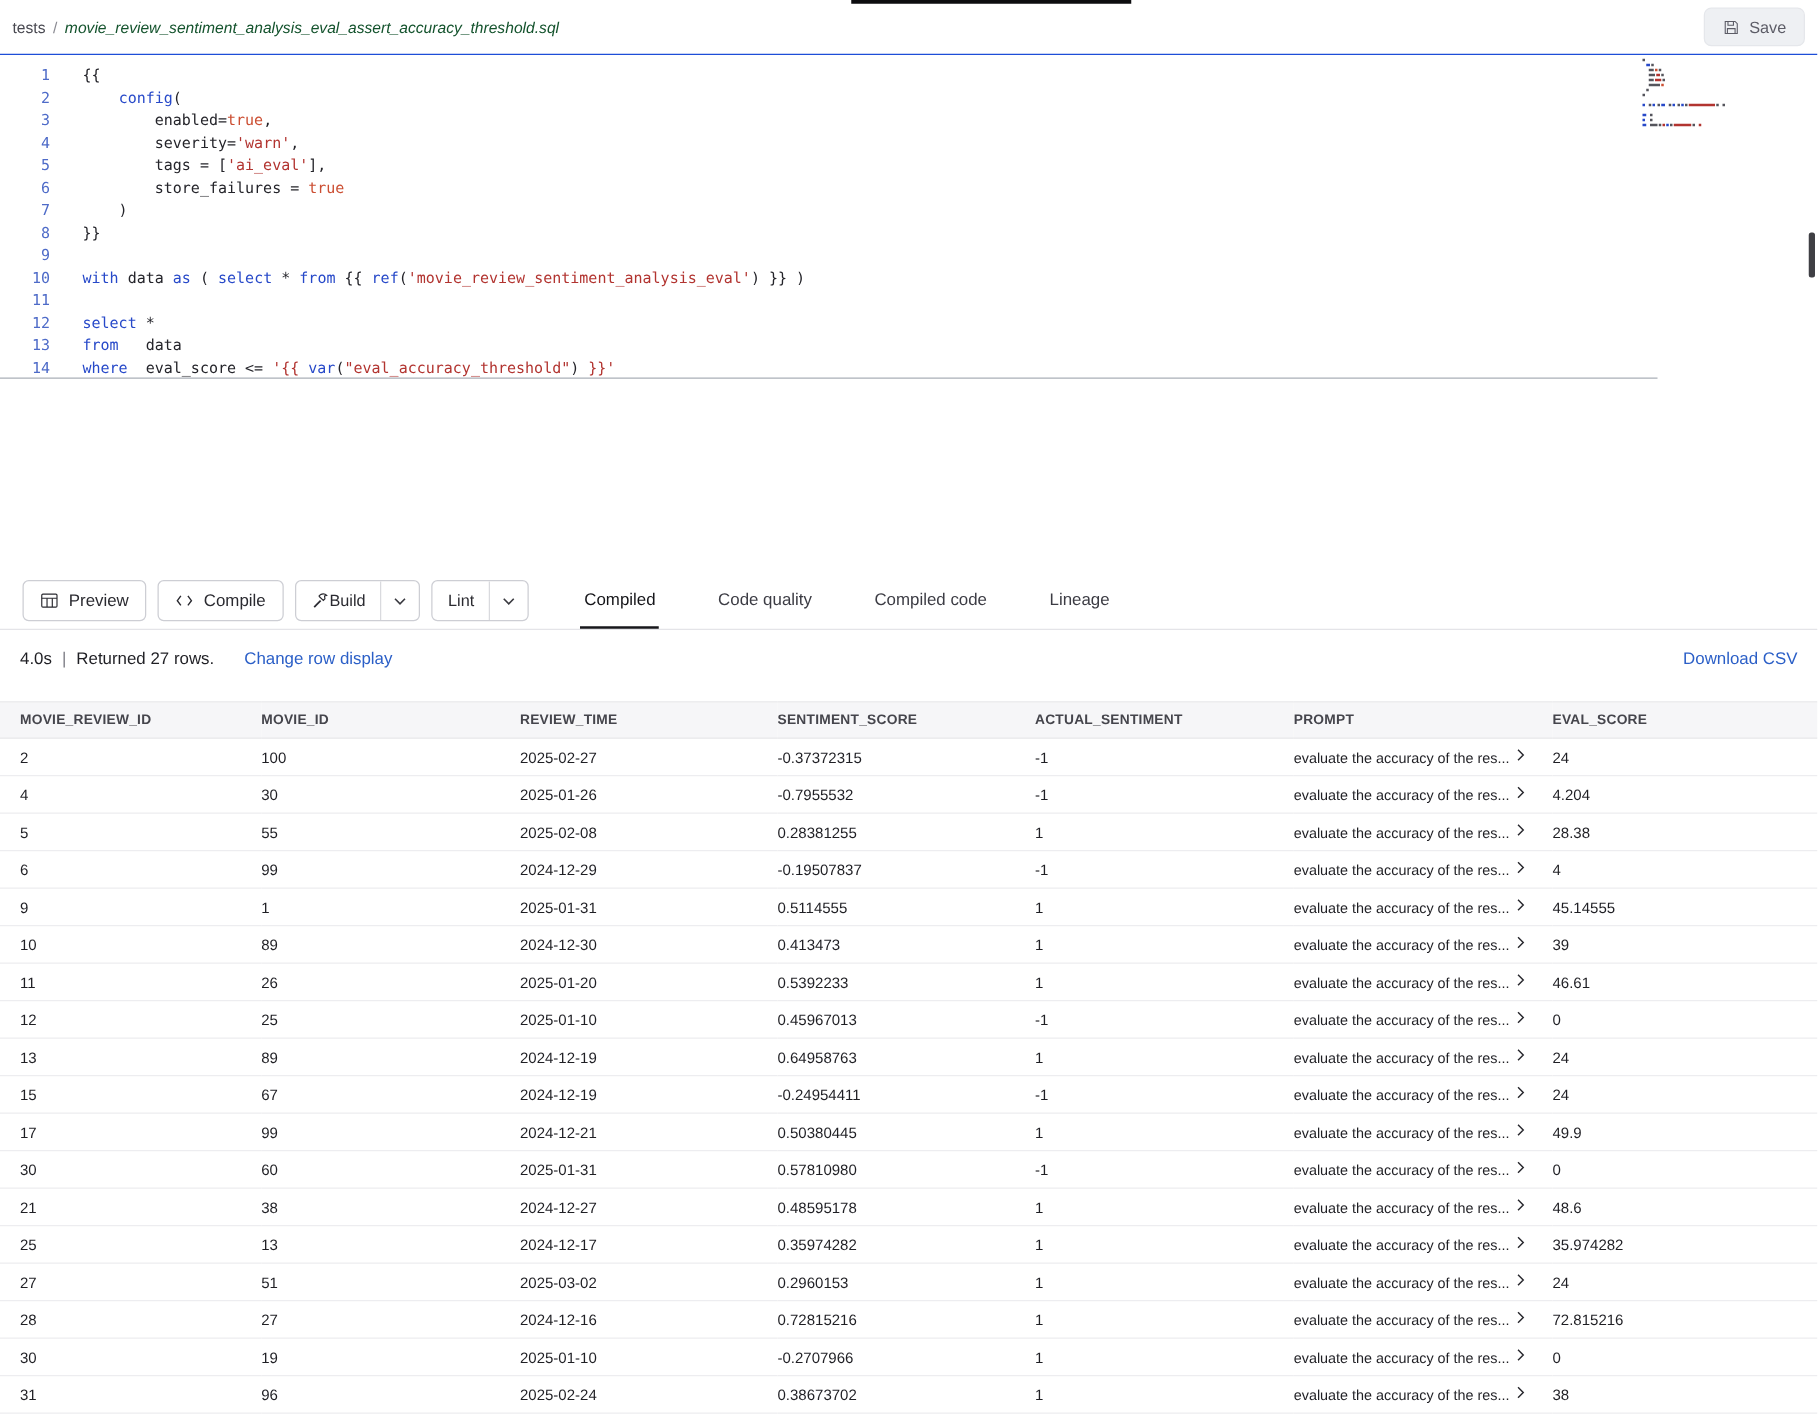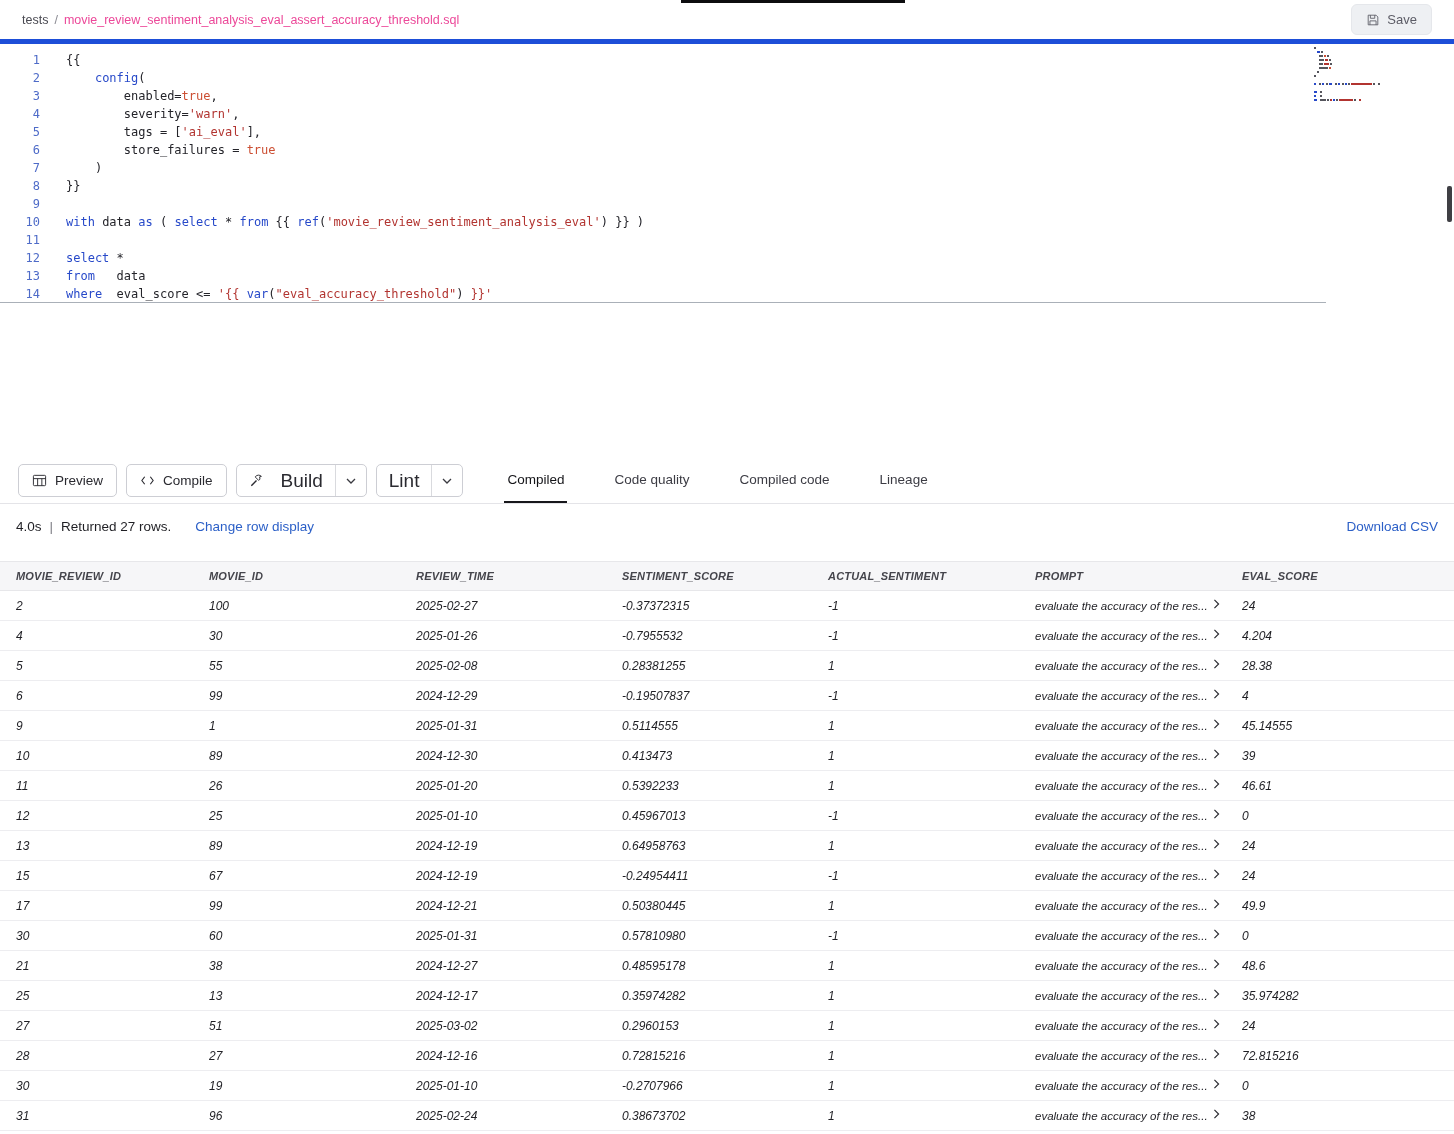--- a/index.html
+++ b/index.html
@@ -6,25 +6,25 @@
   html,body { width: 1454px; height: 1134px; overflow: hidden; }
   body {
     font-family: "Liberation Sans", sans-serif;
     color: #1f1f24;
     background: #ffffff;
     position: relative;
   }
   .top-artifact { position:absolute; left:681px; top:0; width:224px; height:3px; background:#0d0d0f; z-index:5; }
 
   
-  .topbar { height:44px; display:flex; align-items:center; justify-content:space-between; padding:0 22px; border-bottom:5px solid #1d4ed8; }
+  .topbar { height:44px; display:flex; align-items:center; justify-content:space-between; padding:0 10px; border-bottom:1px solid #1d4ed8; }
   .breadcrumb { font-size:12.5px; display:flex; align-items:center; gap:6px; }
   .breadcrumb .folder { color:#4a4a52; cursor:pointer; }
   .breadcrumb .sep { color:#8a8a92; }
-  .breadcrumb .file { color:#ec4899; }
+  .breadcrumb .file { color:#14532d;font-style:italic; }
   .save-btn { display:inline-flex; align-items:center; gap:7px; background:#eef0f3; border:1px solid #e5e7eb; border-radius:6px; padding:7px 14px; font-size:13px; color:#5c5c66; cursor:pointer; }
 
   
   .editor { position:relative; height:414px; font-family:"DejaVu Sans Mono", monospace; font-size:12px; padding-top:7px; }
   .code-line { display:flex; height:18px; line-height:18px; white-space:pre; }
   .code-line.active { border-bottom:1px solid #aab0b8; width:1326px; }
   .ln { width:40px; text-align:right; color:#4e6bc8; flex:none; }
   .code { margin-left:26px; }
   .tk-plain { color:#24242a; }
   .tk-kw { color:#2749c9; }
@@ -33,35 +33,35 @@
   .minimap { position:absolute; top:3px; right:28px; width:112px; }
   .mm-line { height:2px; margin-bottom:2px; white-space:nowrap; font-size:0; }
   .mm-tk, .mm-sp { display:inline-block; height:2px; margin-right:1px; }
   .scroll-thumb { position:absolute; right:2px; top:142px; width:5px; height:36px; background:#3f3f44; border-radius:2px; cursor:pointer; }
 
   
   .toolbar { height:46px; display:flex; align-items:stretch; padding:0 18px; border-bottom:1px solid #e4e4e8; }
   .toolbar-left { display:flex; align-items:center; }
   .btn { display:inline-flex; align-items:center; gap:8px; height:33px; padding:0 13px; border:1px solid #cdced4; border-radius:5px; background:#fff; font-size:13.5px; color:#2a2a30; margin-right:9px; cursor:pointer; font-family:inherit; }
   .btn-group { display:inline-flex; align-items:stretch; height:33px; border:1px solid #cdced4; border-radius:5px; overflow:hidden; margin-right:9px; background:#fff; }
-  .btn-group .main { display:inline-flex; align-items:center; gap:17px; padding:0 12px; font-size:19px; color:#2a2a30; cursor:pointer; }
+  .btn-group .main { display:inline-flex; align-items:center; gap:0; padding:0 12px; font-size:13px; color:#2a2a30; cursor:pointer; }
   .btn-group .chev { display:inline-flex; align-items:center; padding:0 10px; border-left:1px solid #d9dade; cursor:pointer; color:#3a3a40; }
   .tabs { display:flex; margin-left:32px; }
   .tab { display:flex; align-items:center; padding:0 3px; margin-right:44px; font-size:13.5px; color:#3c3c44; border-bottom:2px solid transparent; cursor:pointer; }
   .tab.active { border-bottom-color:#17171b; color:#141418; }
 
   
   .statusbar { height:44px; display:flex; align-items:center; padding:0 16px; font-size:13.5px; }
   .statusbar .sep { color:#7c7c84; margin:0 8px; }
   .link { color:#2b5fc7; cursor:pointer; }
   .change-rows { margin-left:24px; }
   .download-csv { margin-left:auto; }
 
   
-  .results { margin-top:13px;font-style:italic; }
+  .results { margin-top:13px; }
   table { width:100%; border-collapse:collapse; table-layout:fixed; font-size:12px; }
   thead th { height:29px; background:#f6f6f8; border-top:1px solid #e7e7ea; border-bottom:1px solid #e7e7ea; font-size:11px; font-weight:600; color:#45454c; letter-spacing:0.2px; text-align:left; padding:0; }
   th:first-child, td:first-child { padding-left:16px; }
   tbody td { height:30px; border-bottom:1px solid #ededf0; padding:0; color:#1f1f24; white-space:nowrap; overflow:hidden; }
   .prompt-text { font-size:11.5px; }
   .chev-r { margin-left:5px; vertical-align:1px; cursor:pointer; }
   svg { flex:none; }
 </style>
 </head>
 <body>

